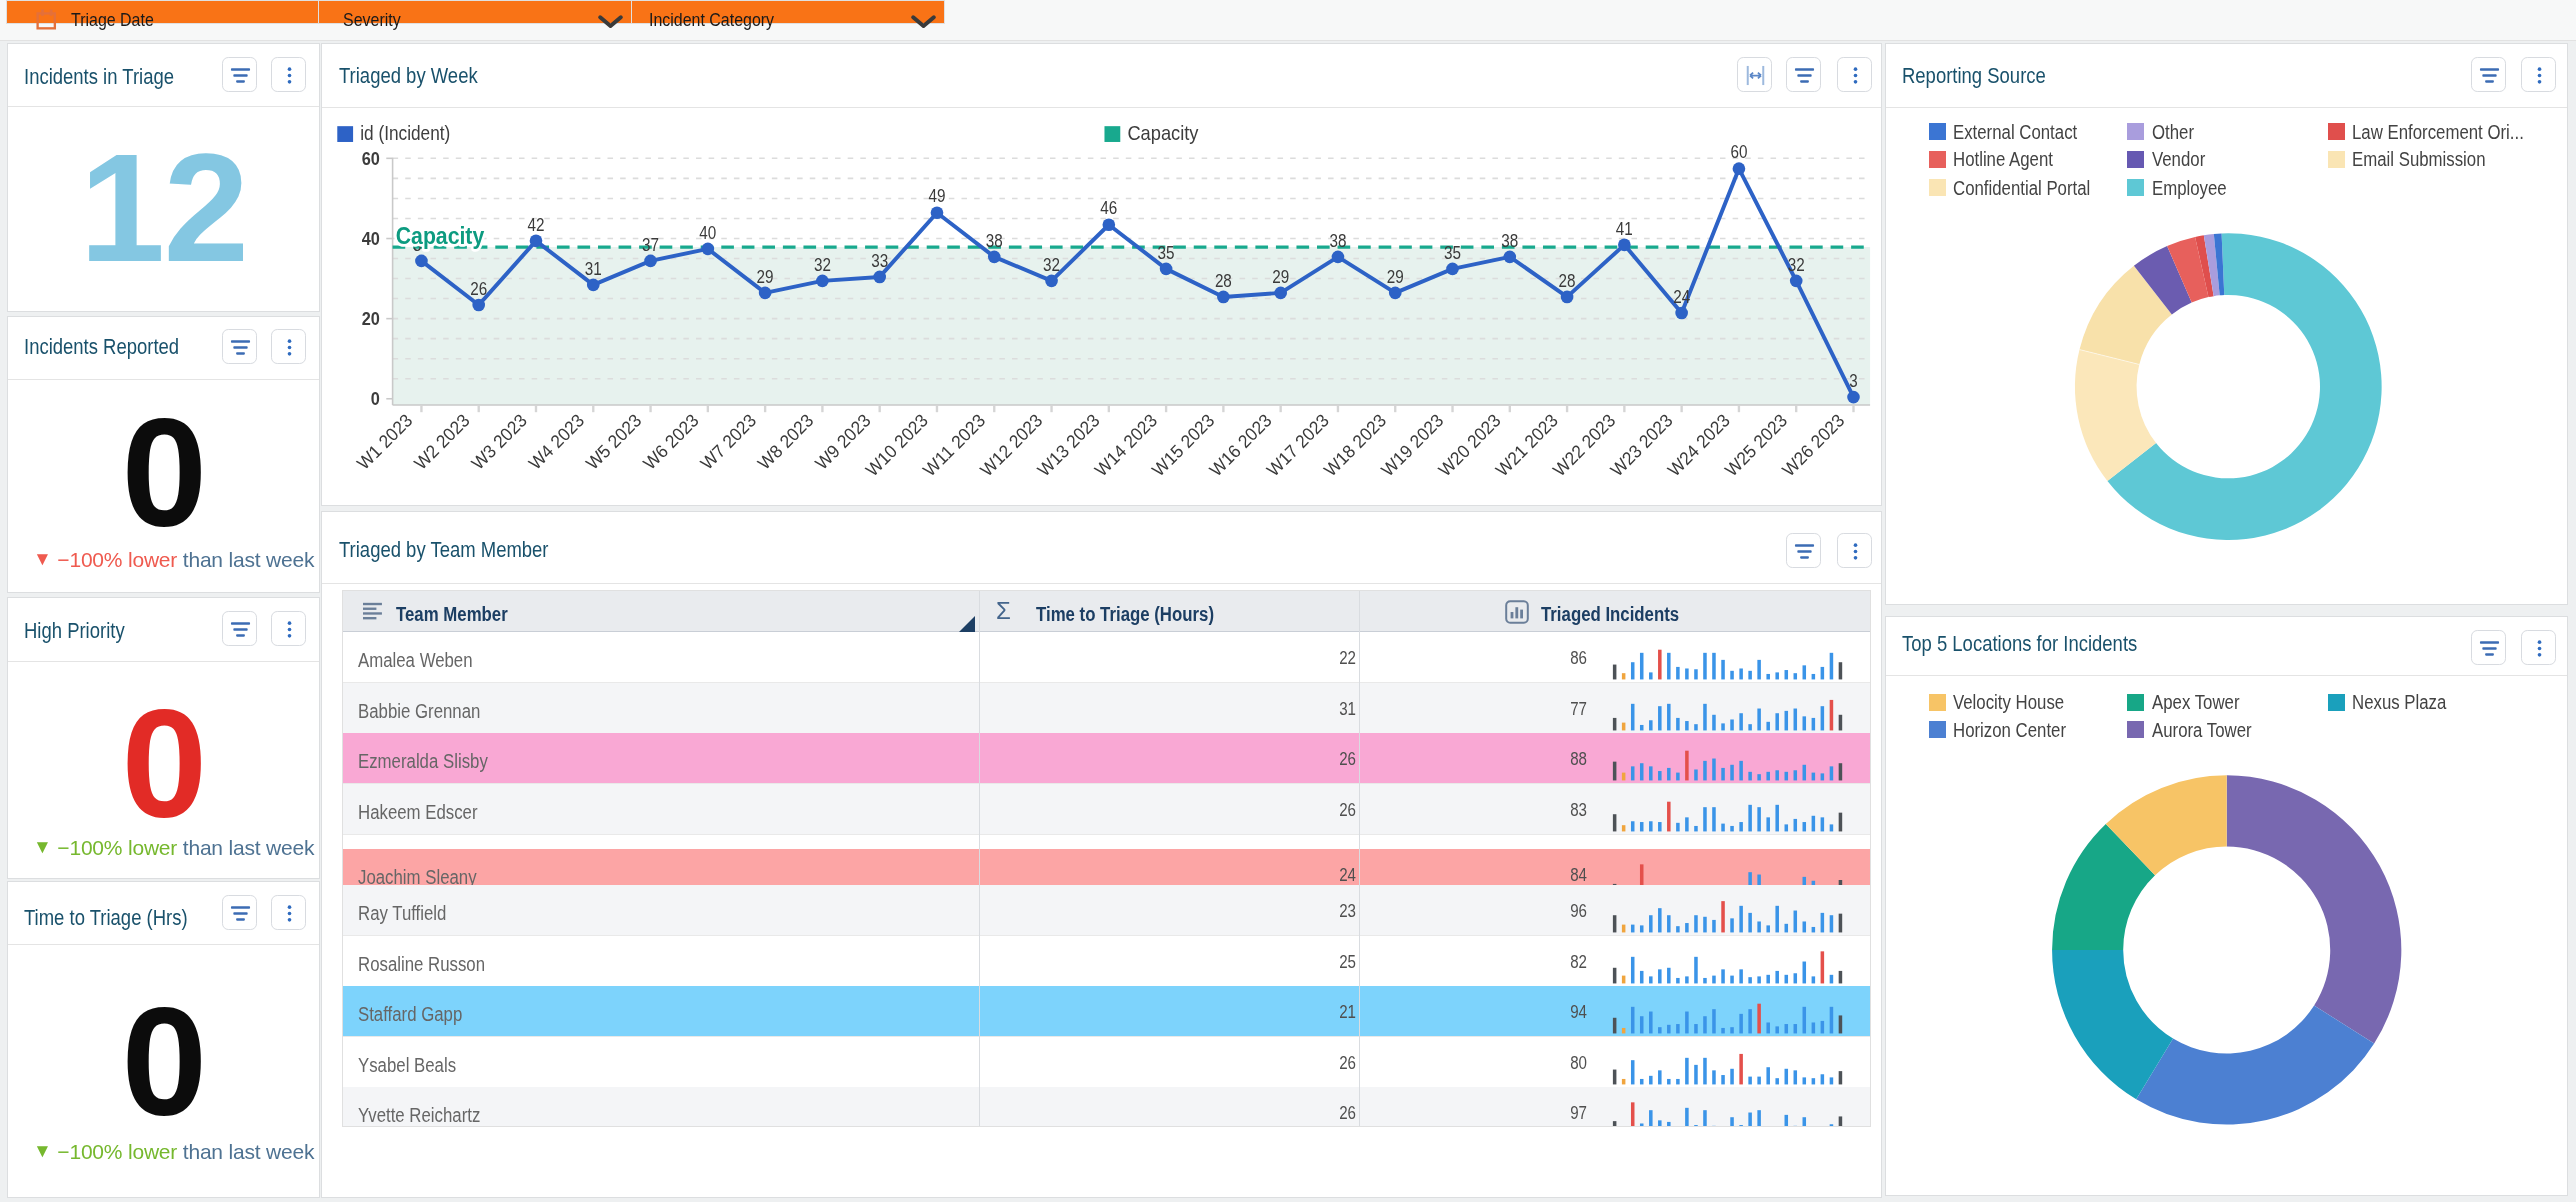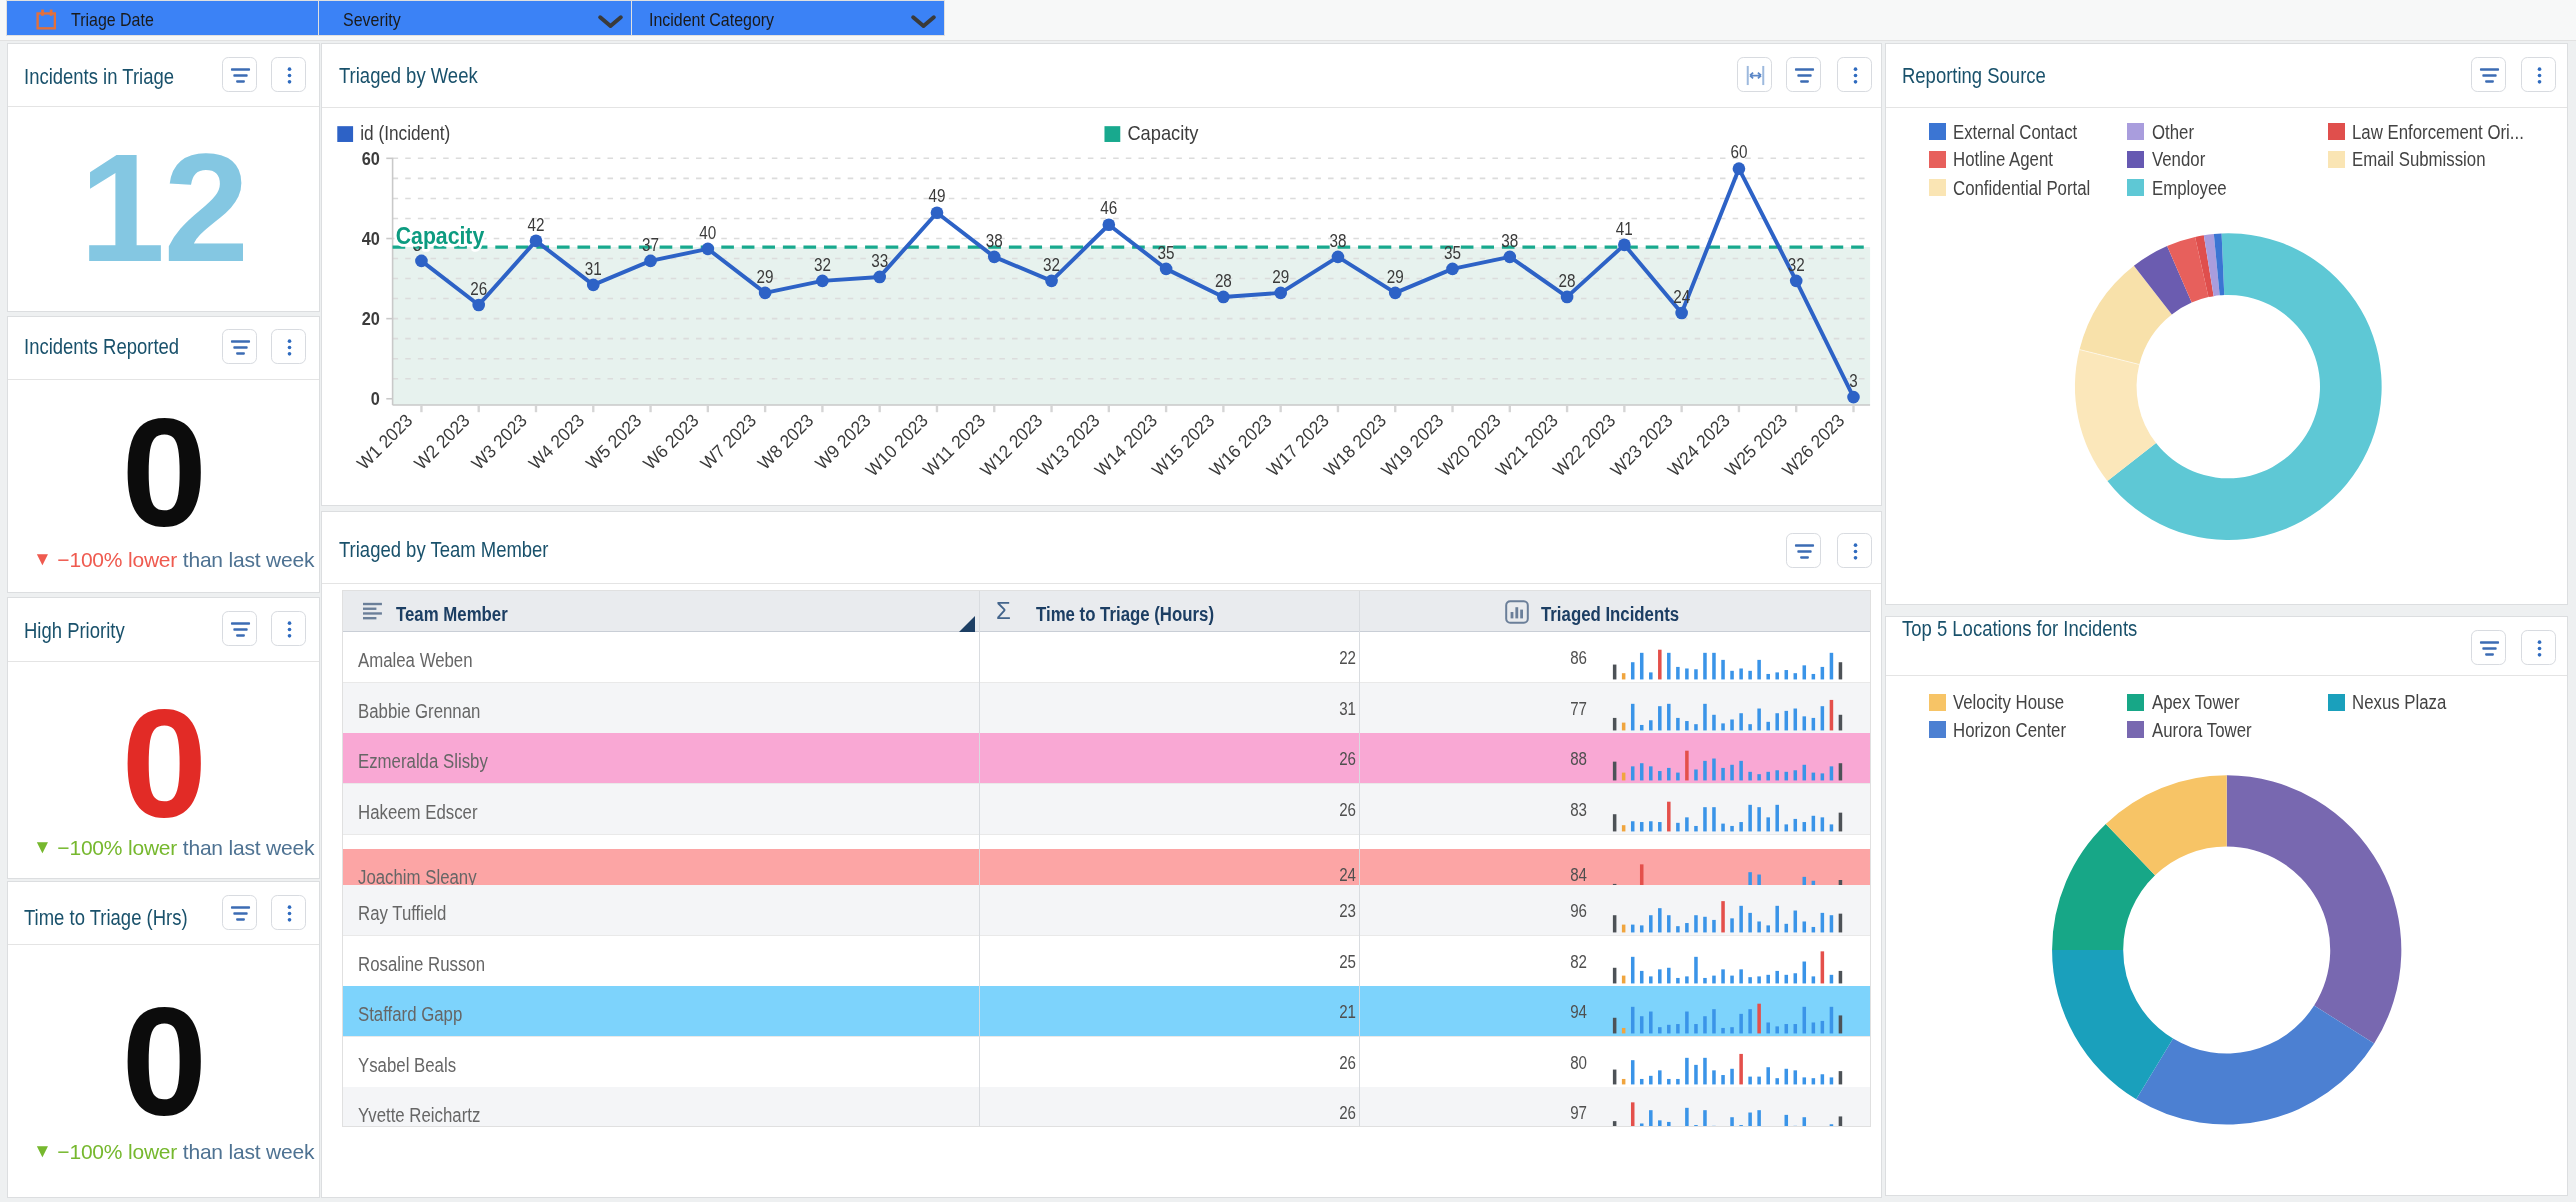--- a/index.html
+++ b/index.html
@@ -2,21 +2,21 @@
 <html style="font-size:12.6px"><head><meta charset="utf-8">
 <style>
 * { margin:0; padding:0; box-sizing:border-box; }
 body { width:2576px; height:1203px; background:#eef0f1; font-family:"Liberation Sans", sans-serif; position:relative; overflow:hidden; }
 .panel { position:absolute; background:#fff; border:0.8px solid #dcdee0; }
 .ptitle { position:absolute; font-size:22px; color:#19516b; white-space:nowrap; }
 .cxl { display:inline-block; transform:scaleX(0.84); transform-origin:0 50%; white-space:nowrap; }
 .cxr { display:inline-block; transform:scaleX(0.84); transform-origin:100% 50%; white-space:nowrap; }
 .pdivider { position:absolute; left:0; right:0; height:0.8px; background:#e4e4e4; }
 .ibtn { position:absolute; width:35px; height:35px; border:0.8px solid #d8dbe0; border-radius:6.3px; background:#fff; }
-.filterbox { position:absolute; top:0; height:36px; background:#3b82f6; border:0.8px solid #e0e0e0; }
+.filterbox { position:absolute; top:0; height:24px; background:#f97316; border:0.8px solid #e0e0e0; }
 .flabel { position:absolute; top:8px; font-size:19px; color:#1a1a1a; }
 .bignum { position:absolute; width:100%; text-align:center; font-weight:bold; font-size:154px; letter-spacing:-1.6px; }
 .delta { position:absolute; left:25px; font-size:21px; letter-spacing:-0.2px; white-space:nowrap; }
 .delta .tri { font-size:19px; vertical-align:1.6px; }
 .slate { color:#4e7292; }
 .trow { position:absolute; left:0; width:1529px; height:51px; border-bottom:0.8px solid #e9e9e9; }
 .tname { position:absolute; left:15px; top:16.6px; font-size:20px; color:#666; }
 .tval { position:absolute; top:16px; font-size:18px; color:#4f4f4f; text-align:right; }
 .hcell { position:absolute; top:0; height:41px; font-size:20px; font-weight:bold; color:#1c3e63; }
 </style></head>
@@ -671,21 +671,21 @@
       <path d="M313.6 280.6 A194 194 0 0 1 355.6 255.6 L386.7 327.1 A116 116 0 0 0 361.6 342.1 Z" fill="#6b5cb0"></path>
       <path d="M355.6 255.6 A194 194 0 0 1 391.0 244.1 L407.9 320.2 A116 116 0 0 0 386.7 327.1 Z" fill="#e7605c"></path>
       <path d="M391.0 244.1 A194 194 0 0 1 402.0 242.0 L414.5 319.0 A116 116 0 0 0 407.9 320.2 Z" fill="#df4f4d"></path>
       <path d="M402.0 242.0 A194 194 0 0 1 414.7 240.4 L422.1 318.0 A116 116 0 0 0 414.5 319.0 Z" fill="#a99ddd"></path>
       <path d="M414.7 240.4 A194 194 0 0 1 424.5 239.7 L427.9 317.6 A116 116 0 0 0 422.1 318.0 Z" fill="#3b75d3"></path>
       <line x1="320.4" y1="405.4" x2="244.8" y2="386.6" stroke="#fff" stroke-width="1" opacity="0.7"></line>
     </svg>
 </div>
 
 <div class="panel" style="left:1885px;top:616px;width:683px;height:580px">
-  <div class="ptitle" style="left:16px;top:12px;transform:translateY(-50%)"><span class="cxl">Top 5 Locations for Incidents</span></div>
+  <div class="ptitle" style="left:16px;top:27px;transform:translateY(-50%)"><span class="cxl">Top 5 Locations for Incidents</span></div>
   <div class="ibtn" style="left:585px;top:12.6px"><svg width="35" height="35" viewBox="0 0 44 44">
         <rect x="10" y="13" width="24" height="3" rx="1" fill="#3c6cb4"></rect>
         <rect x="13" y="20.5" width="18" height="3" rx="1" fill="#3c6cb4"></rect>
         <rect x="16.5" y="28" width="11" height="3" rx="1" fill="#3c6cb4"></rect>
       </svg></div>
     <div class="ibtn" style="left:635px;top:12.6px"><svg width="35" height="35" viewBox="0 0 44 44">
         <circle cx="22" cy="14" r="2.3" fill="#2f6bbf"></circle>
         <circle cx="22" cy="22" r="2.3" fill="#2f6bbf"></circle>
         <circle cx="22" cy="30" r="2.3" fill="#2f6bbf"></circle>
       </svg></div>

